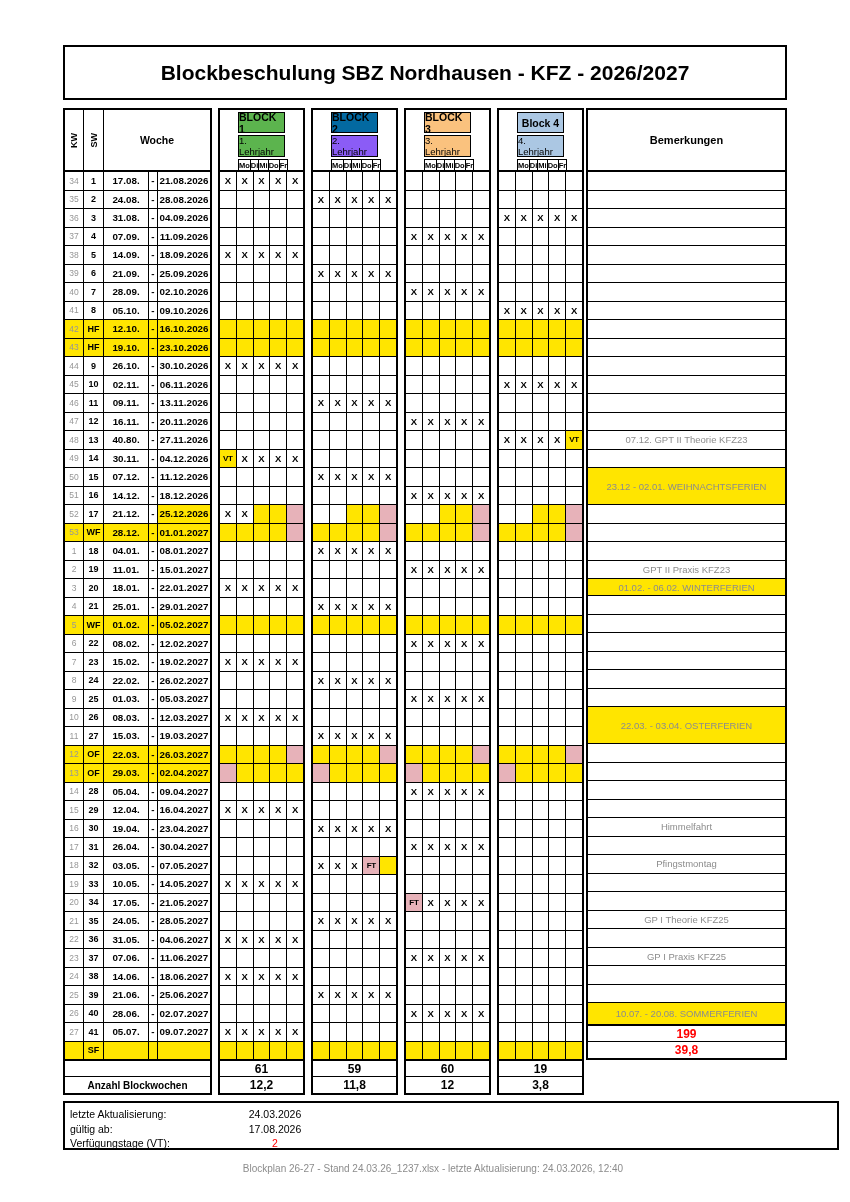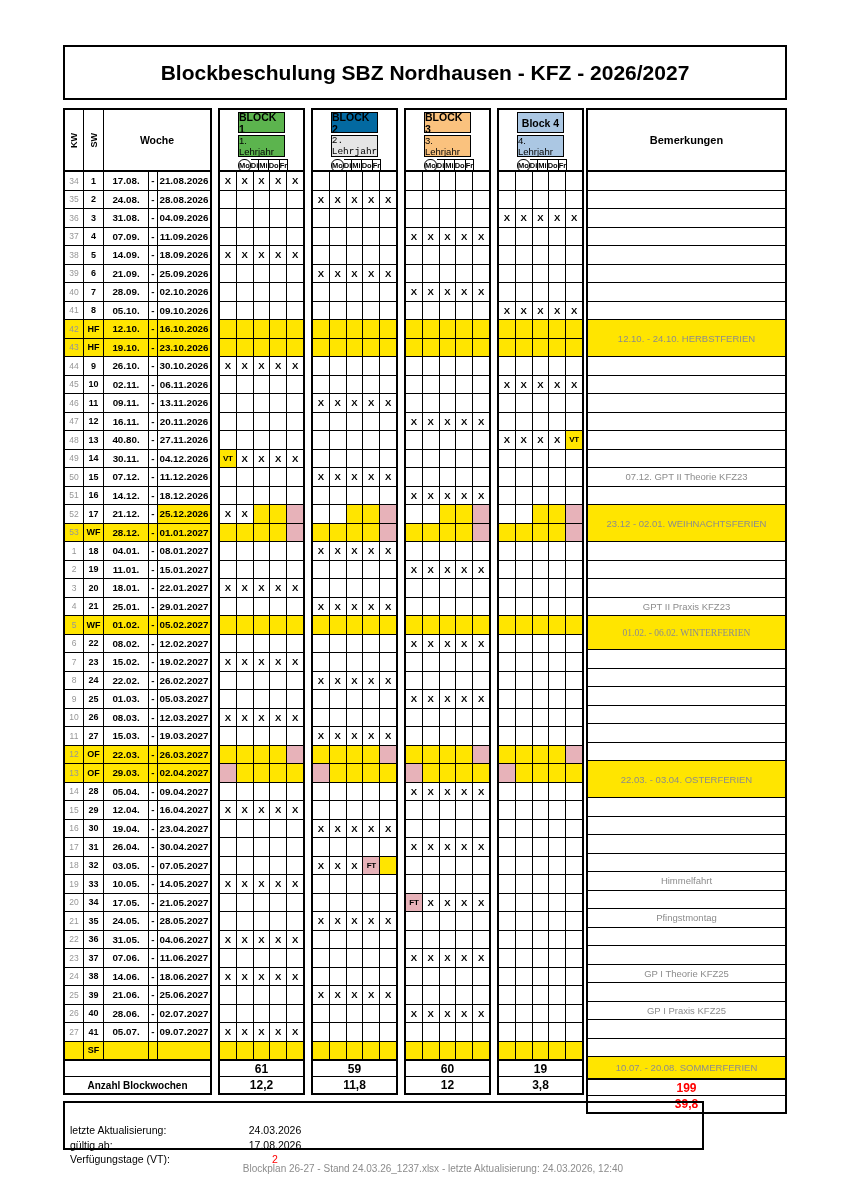--- a/index.html
+++ b/index.html
@@ -25,21 +25,21 @@
 
   
   .blk-hdr { height:62px; border-bottom:2px solid #000; padding:2px 18px 0; }
   .blk-name { height:21px; border:1.5px solid #000; display:flex; align-items:center; justify-content:center;
     font-weight:bold; font-size:10.5px; }
   .blk-sub { height:22px; margin-top:2px; border:1.5px solid #000; display:flex; align-items:center; justify-content:center;
     font-size:9.5px; }
   .days { display:flex; height:13px; margin-top:2px; }
   .day { flex:1; border:1px solid #000; border-left:none; display:flex; align-items:center; justify-content:center;
     font-size:7.5px; font-weight:bold; }
-  .day:first-child { border-left:1px solid #000;border-radius:6px; }
+  .day:first-child { border-left:1px solid #000; }
 
   .bhdr { height:62px; border-bottom:2px solid #000; display:flex; align-items:center; justify-content:center;
     font-size:11px; font-weight:bold; }
 
   
   .lrow { display:flex; height:18.5px; }
   .lc { border-right:1px solid #000; border-bottom:1px solid #000; display:flex; align-items:center; justify-content:center; overflow:hidden; }
   .c-kw { width:19px; font-size:8.5px; color:var(--c-kw_gray); }
   .c-sw { width:20px; font-size:9px; font-weight:bold; }
   .c-st { width:45px; font-size:9.8px; font-weight:bold; }
@@ -59,21 +59,21 @@
     font-size:9.5px; color:var(--c-gray_text); overflow:hidden; white-space:nowrap; }
 
   
   .trow1 { height:17px; border-top:1px solid #000; border-bottom:1px solid #000;
     display:flex; align-items:center; justify-content:center; font-size:12px; font-weight:bold; }
   .trow2 { height:16px; display:flex; align-items:center; justify-content:center; font-size:12px; font-weight:bold; }
   .ltrow2 { font-size:10px; }
   .red { color:var(--c-red); }
 
   
-  .info-box { position:absolute; left:63px; top:1101px; width:641px; height:49px; border:2px solid #000; padding-top:20px; }
+  .info-box { position:absolute; left:63px; top:1101px; width:776px; height:49px; border:2px solid #000; padding-top:4px; }
   .ib-row { display:flex; height:14.5px; align-items:center; }
   .ib-label { width:155px; padding-left:5px; font-size:10.5px; }
   .ib-value { width:110px; text-align:center; font-size:10.5px; }
   .ib-note { position:absolute; left:292px; top:8px; width:432px; font-size:10.8px; color:var(--c-red); line-height:1.45; }
 
   .footer { position:absolute; left:8px; top:1163px; width:100%; text-align:center; font-size:10px; color:#8C8C8C; }
 </style>
 </head>
 <body>
 
@@ -783,21 +783,21 @@
           <div class="bc bg-y"></div>
         </div>
       </div>
     <div class="trow1">61</div>
     <div class="trow2">12,2</div>
   </div>
 
   <div class="grp grp-block">
     <div class="blk-hdr">
       <div class="blk-name" style="background: #0369a1;">BLOCK 2</div>
-      <div class="blk-sub" style="background: #e5e5e5; font-family: Liberation Mono, monospace;">2. Lehrjahr</div>
+      <div class="blk-sub" style="background: #8b5cf6;">2. Lehrjahr</div>
       <div class="days">
           <div class="day">Mo</div>
           <div class="day">Di</div>
           <div class="day">Mi</div>
           <div class="day">Do</div>
           <div class="day">Fr</div>
         </div>
     </div>
     <div>
         <div class="brow">
@@ -1853,35 +1853,34 @@
     <div class="bhdr">Bemerkungen</div>
     <div>
         <div class="bemc" style="height: 18.5px;"></div>
         <div class="bemc" style="height: 18.5px;"></div>
         <div class="bemc" style="height: 18.5px;"></div>
         <div class="bemc" style="height: 18.5px;"></div>
         <div class="bemc" style="height: 18.5px;"></div>
         <div class="bemc" style="height: 18.5px;"></div>
         <div class="bemc" style="height: 18.5px;"></div>
         <div class="bemc" style="height: 18.5px;"></div>
-        <div class="bemc bg-y" style="height: 37px;">12.10. - 24.10. HERBSTFERIEN</div>
         <div class="bemc" style="height: 18.5px;"></div>
         <div class="bemc" style="height: 18.5px;"></div>
         <div class="bemc" style="height: 18.5px;"></div>
         <div class="bemc" style="height: 18.5px;"></div>
         <div class="bemc" style="height: 18.5px;"></div>
         <div class="bemc" style="height: 18.5px;"></div>
         <div class="bemc" style="height: 18.5px;">07.12. GPT II Theorie KFZ23</div>
         <div class="bemc" style="height: 18.5px;"></div>
         <div class="bemc bg-y" style="height: 37px;">23.12 - 02.01. WEIHNACHTSFERIEN</div>
         <div class="bemc" style="height: 18.5px;"></div>
         <div class="bemc" style="height: 18.5px;"></div>
         <div class="bemc" style="height: 18.5px;"></div>
         <div class="bemc" style="height: 18.5px;">GPT II Praxis KFZ23</div>
-        <div class="bemc bg-y" style="height: 34px; font-family: Liberation Serif, serif;">01.02. - 06.02. WINTERFERIEN</div>
+        <div class="bemc bg-y" style="height: 17px;">01.02. - 06.02. WINTERFERIEN</div>
         <div class="bemc" style="height: 18.5px;"></div>
         <div class="bemc" style="height: 18.5px;"></div>
         <div class="bemc" style="height: 18.5px;"></div>
         <div class="bemc" style="height: 18.5px;"></div>
         <div class="bemc" style="height: 18.5px;"></div>
         <div class="bemc" style="height: 18.5px;"></div>
         <div class="bemc bg-y" style="height: 37px;">22.03. - 03.04. OSTERFERIEN</div>
         <div class="bemc" style="height: 18.5px;"></div>
         <div class="bemc" style="height: 18.5px;"></div>
         <div class="bemc" style="height: 18.5px;"></div>

